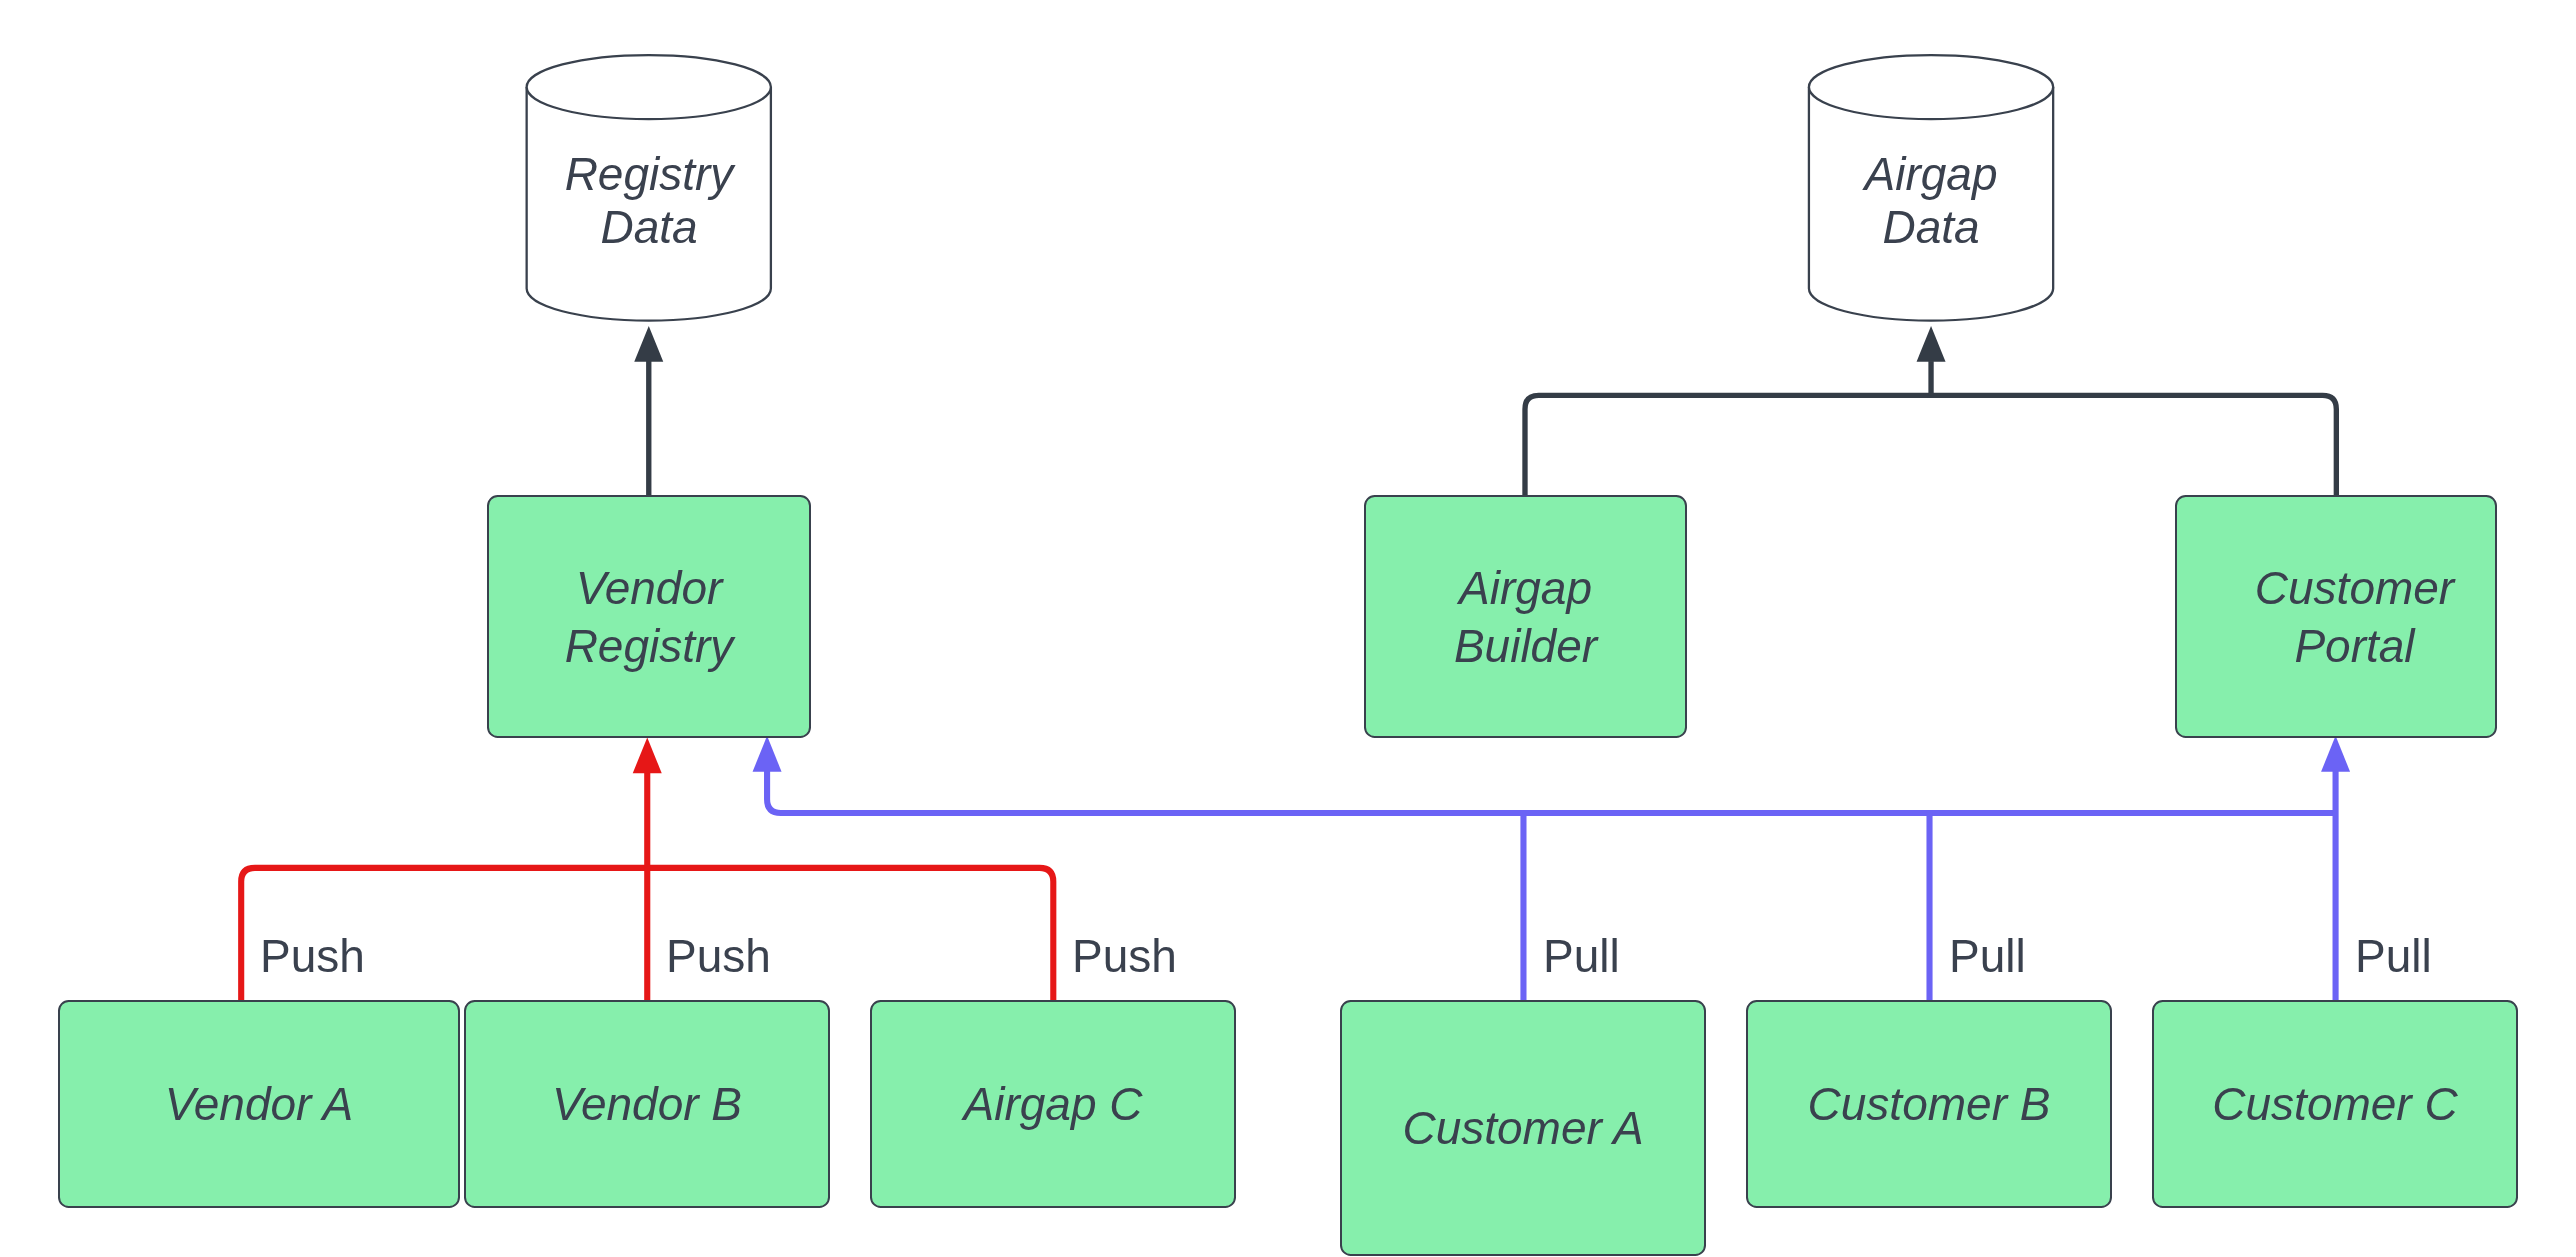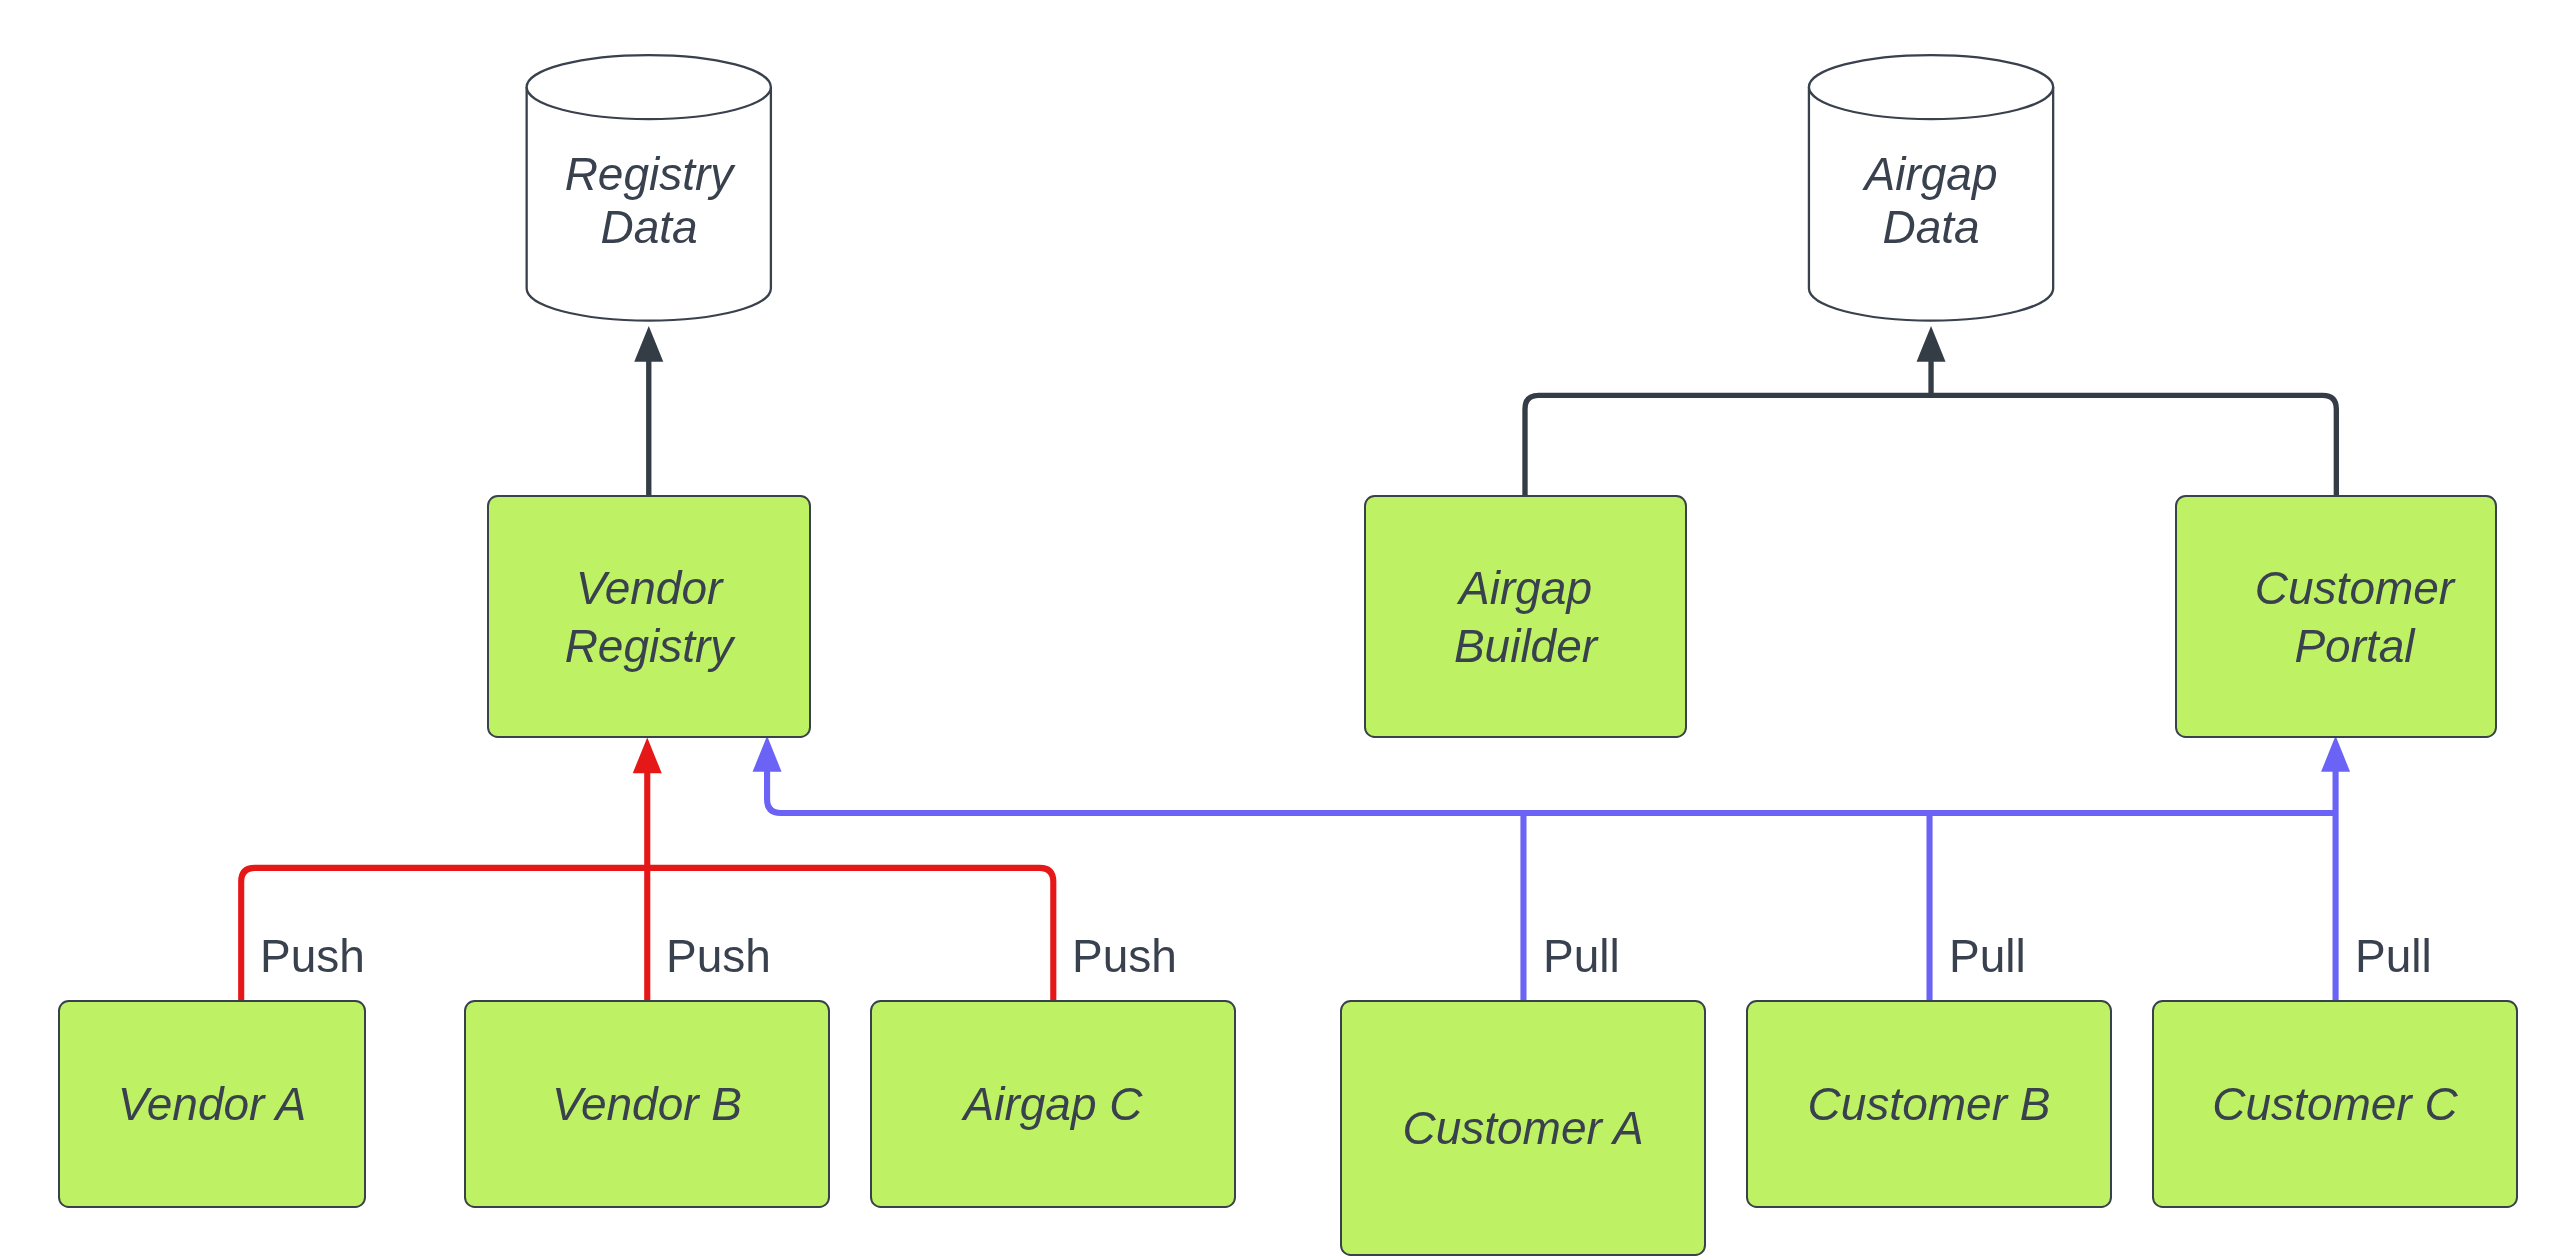--- a/index.html
+++ b/index.html
@@ -32,21 +32,21 @@
     flex-direction: column;
     align-items: center;
     justify-content: center;
     text-align: center;
     color: var(--c-text, #3a414e);
     font-size: 46px;
     line-height: 58px;
     font-style: italic;
   }
   .rect-node {
-    background: #bef264;
+    background: #86efac;
     border: 2.3px solid var(--c-node_border, #39414d);
     border-radius: 10.7px;
   }
   .cyl-node {
     background: transparent;
     line-height: 53px;
     padding-top: 24.4px;
   }
   .edge-label {
     position: absolute;
@@ -55,21 +55,21 @@
     line-height: 46px;
     white-space: nowrap;
   }
 
   
   #n-registry-data   { left: 527px;  top: 55px;   width: 244px; height: 267px; }
   #n-airgap-data     { left: 1809px; top: 55px;   width: 244px; height: 267px; }
   #n-vendor-registry { left: 487px;  top: 495px;  width: 324px; height: 243px; }
   #n-airgap-builder  { left: 1364px; top: 495px;  width: 323px; height: 243px; }
   #n-customer-portal { left: 2175px; top: 495px;  width: 322px; height: 243px; padding-left: 37px; }
-  #n-vendor-a        { left: 58px;   top: 1000px; width: 308px; height: 208px; }
+  #n-vendor-a        { left: 58px;   top: 1000px; width: 402px; height: 208px; }
   #n-vendor-b        { left: 464px;  top: 1000px; width: 366px; height: 208px; }
   #n-vendor-c        { left: 870px; top: 1000px; width: 366px; height: 208px; }
   #n-customer-a      { left: 1340px; top: 1000px; width: 366px; height: 256px; }
   #n-customer-b      { left: 1746px; top: 1000px; width: 366px; height: 208px; }
   #n-customer-c      { left: 2152px; top: 1000px; width: 366px; height: 208px; }
 
   
   #l-push-a { left: 260px;  top: 933px; }
   #l-push-b { left: 666px;  top: 933px; }
   #l-push-c { left: 1072px; top: 933px; }

